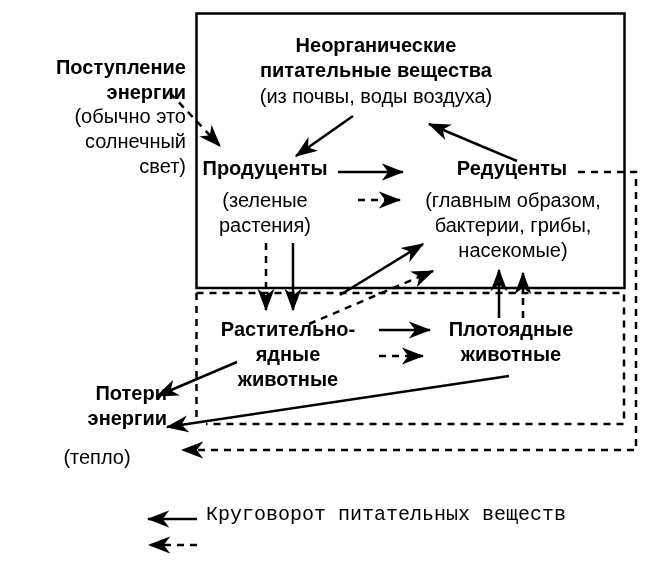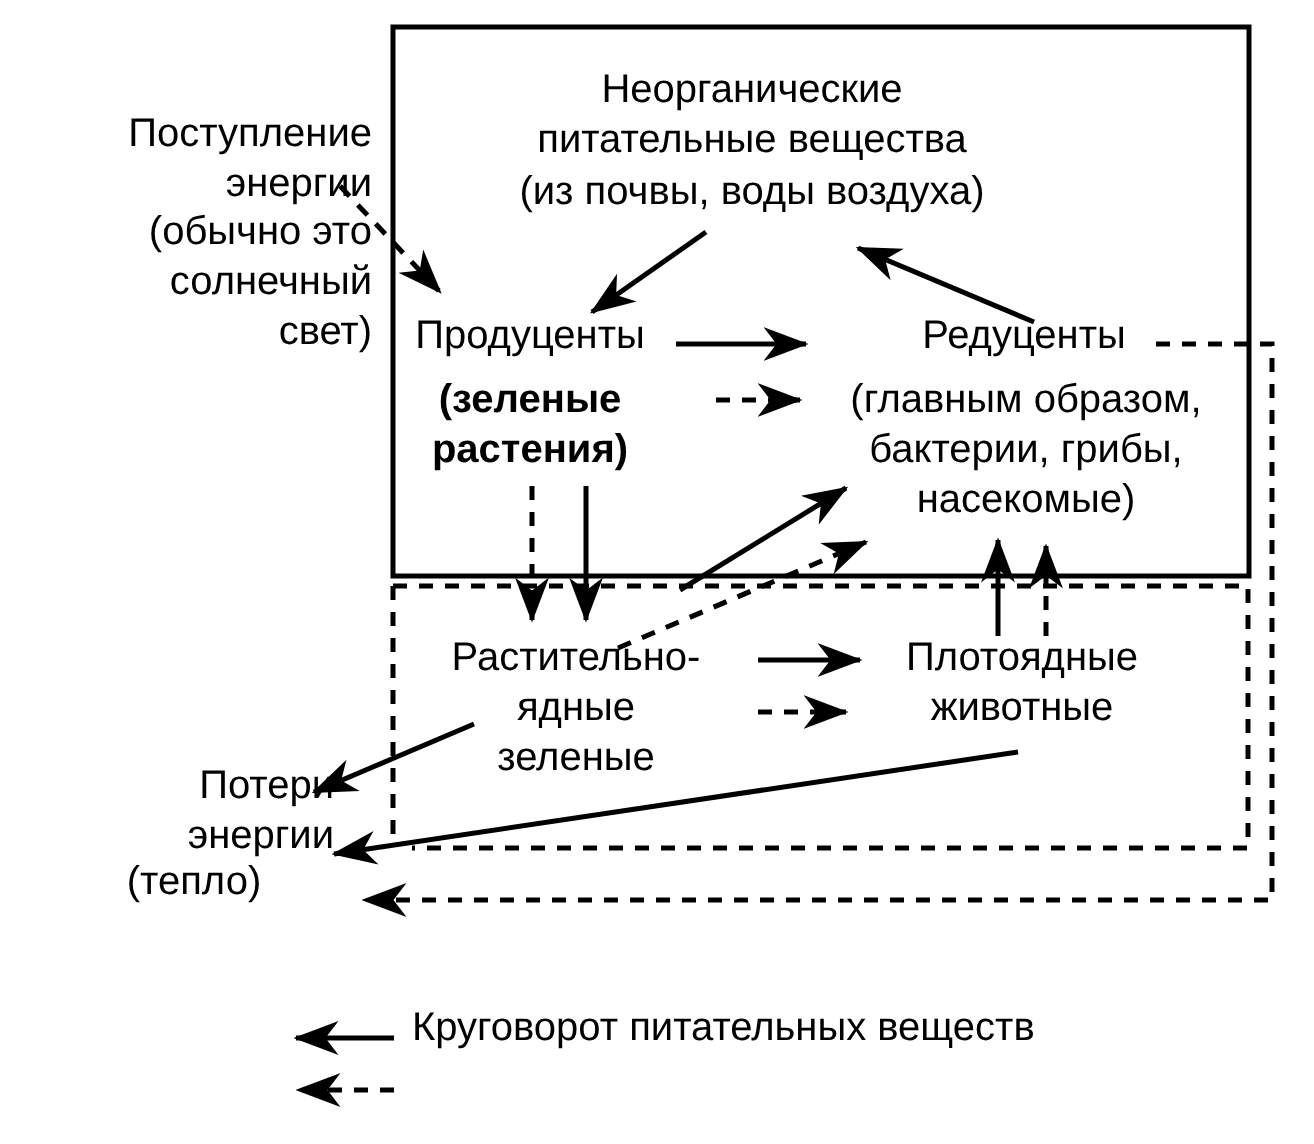--- a/index.html
+++ b/index.html
@@ -14,26 +14,27 @@
   #arrow-layer{position:absolute;left:0;top:0;}
   .s{stroke:#000;stroke-width:2.5;fill:none;}
   .d{stroke:#000;stroke-width:2.5;fill:none;stroke-dasharray:7 6;}
   .lbl{
     position:absolute;
     white-space:pre-line;
     text-align:center;
     font-size:20px;
     line-height:25px;
   }
-  .bold{font-weight:400;}
+  .bold{font-weight:700;}
   .legend-text{
     position:absolute;
     font-size:20px;
     line-height:25px;
     white-space:nowrap;
+    font-family:Liberation Mono, monospace;
   }
 </style>
 </head>
 <body>
 
 <div id="canvas">
 
   <svg id="arrow-layer" width="657" height="572" viewBox="0 0 657 572">
     <defs>
       <marker id="arw" markerWidth="9" markerHeight="7.2" refX="8.5" refY="3.6" orient="auto" markerUnits="strokeWidth">
@@ -73,34 +74,34 @@
 энергии</div>
   <div class="lbl" style="left:16px;top:104px;width:170px;text-align:right;">(обычно это
 солнечный
 свет)</div>
 
   <div class="lbl bold" style="left:226px;top:33px;width:300px;">Неорганические
 питательные вещества</div>
   <div class="lbl bold" style="left:190px;top:156px;width:150px;">Продуценты</div>
 
   <div class="lbl" style="left:226px;top:84px;width:300px;">(из почвы, воды воздуха)</div>
-  <div class="lbl" style="left:195px;top:188px;width:140px;font-weight:bold;">(зеленые
+  <div class="lbl" style="left:195px;top:188px;width:140px;">(зеленые
 растения)</div>
 
   <div class="lbl bold" style="left:437px;top:156px;width:150px;text-align:center;">Редуценты</div>
   <div class="lbl" style="left:398px;top:188px;width:230px;">(главным образом,
 бактерии, грибы,
 насекомые)</div>
 
   <div class="lbl bold" style="left:203px;top:317px;width:170px;">Растительно-
 ядные
-зеленые</div>
+животные</div>
 
   <div class="lbl bold" style="left:426px;top:317px;width:170px;">Плотоядные
 животные</div>
 
   <div class="lbl bold" style="left:27px;top:381px;width:140px;text-align:right;">Потери
 энергии</div>
-  <div class="lbl" style="left:27px;top:429px;width:140px;">(тепло)</div>
+  <div class="lbl" style="left:27px;top:445px;width:140px;">(тепло)</div>
 
   <div class="legend-text" style="left:206px;top:502px;">Круговорот питательных веществ</div>
 
 </div>
 
 </body></html>

